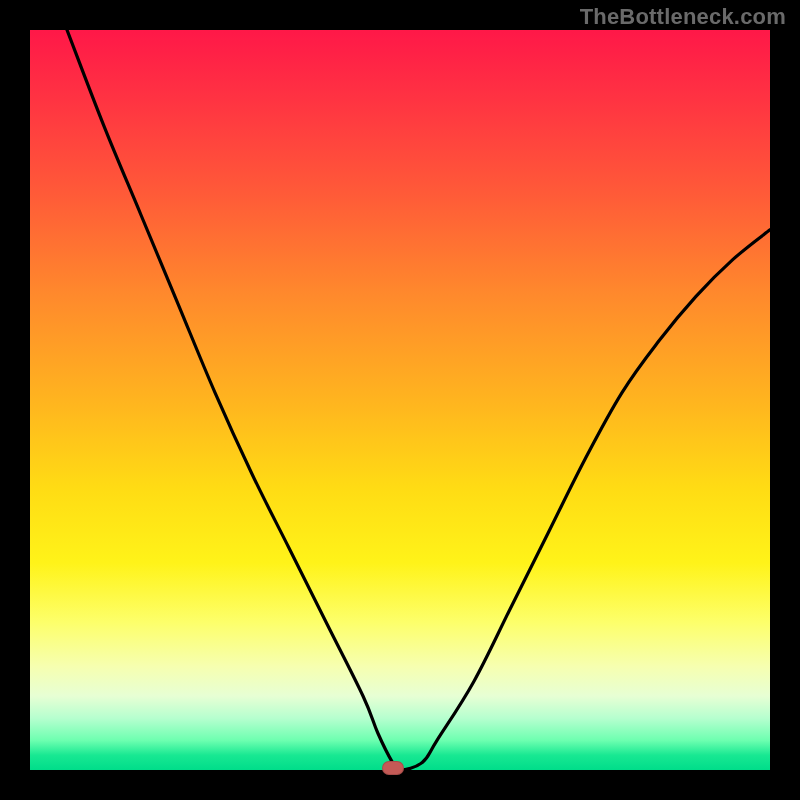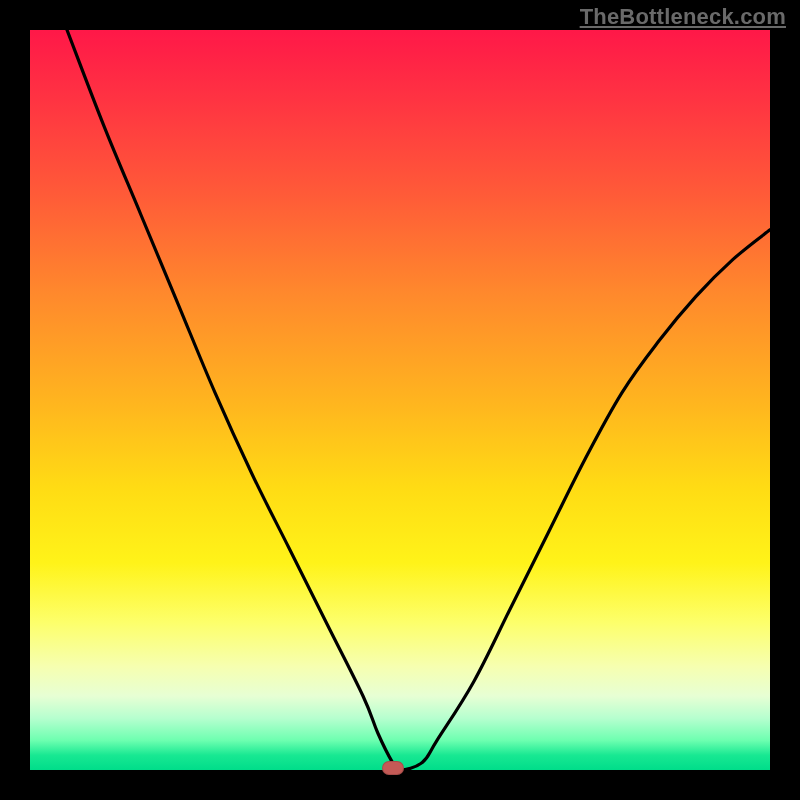--- a/index.html
+++ b/index.html
@@ -19,21 +19,20 @@
   }
   .watermark {
     position: absolute;
     top: 4px;
     right: 14px;
     font-size: 22px;
     font-weight: 600;
     color: #6a6a6a;
     letter-spacing: 0.2px;
     user-select: none;
-    text-decoration: underline;
   }
   .plot-area {
     position: absolute;
     left: 30px;
     top: 30px;
     width: 740px;
     height: 740px;
     
     background: linear-gradient(
       to bottom,

